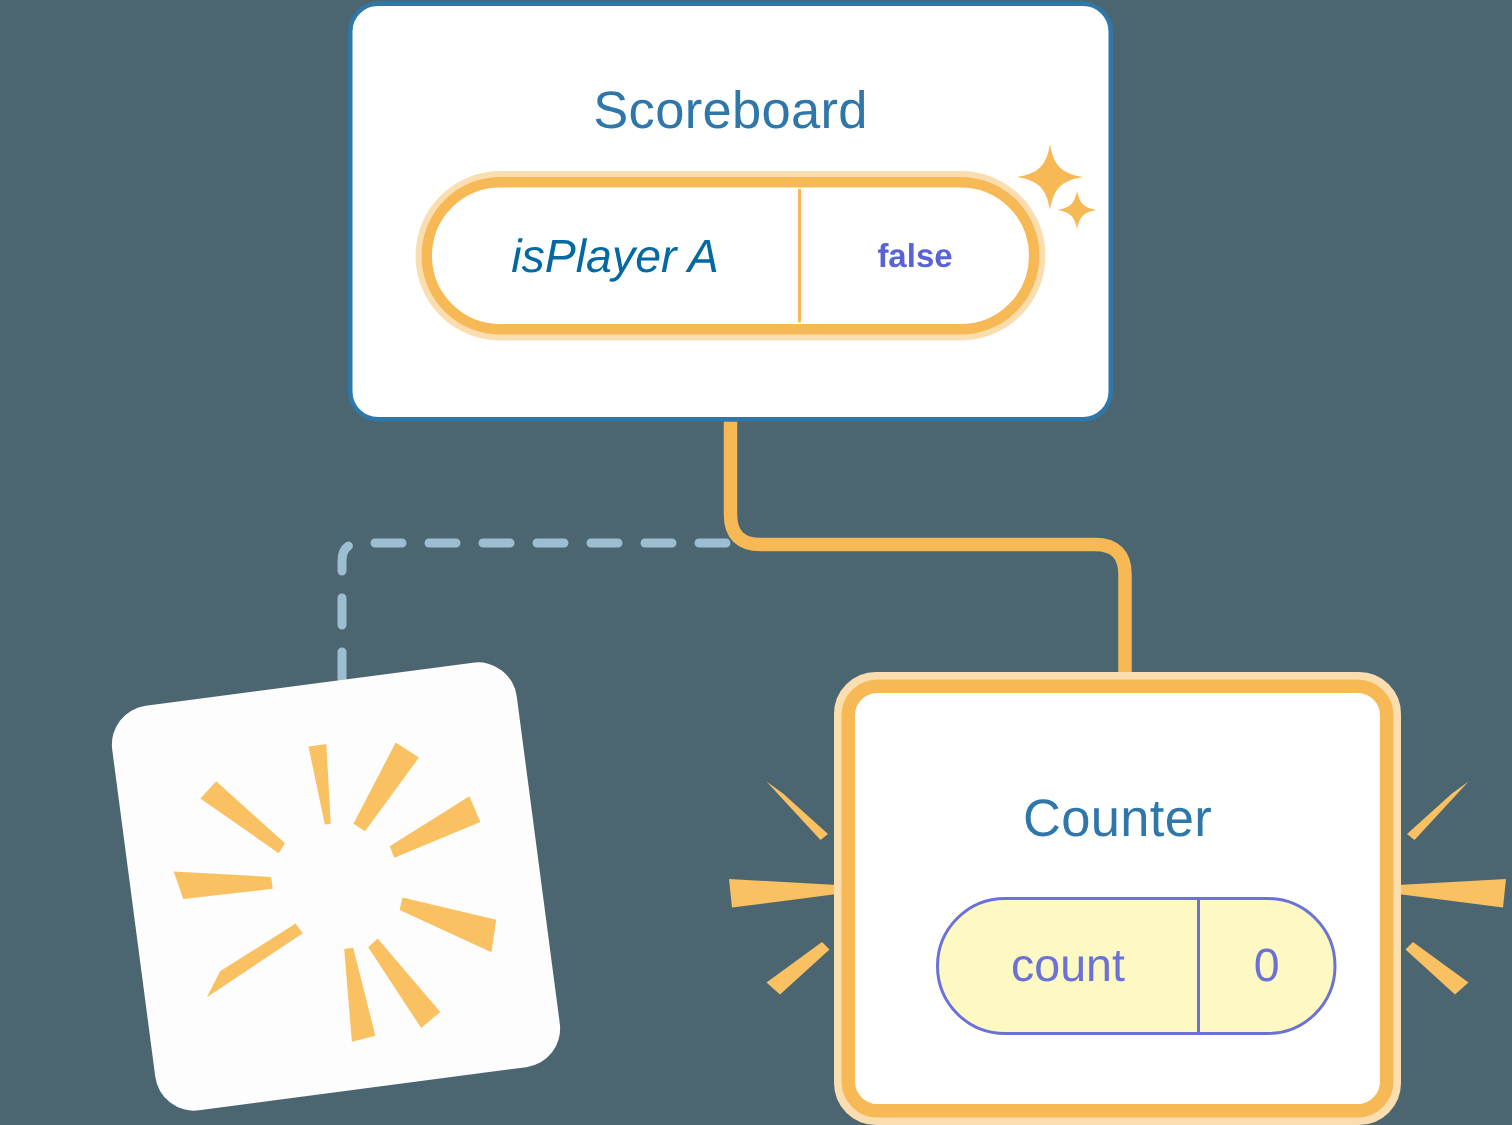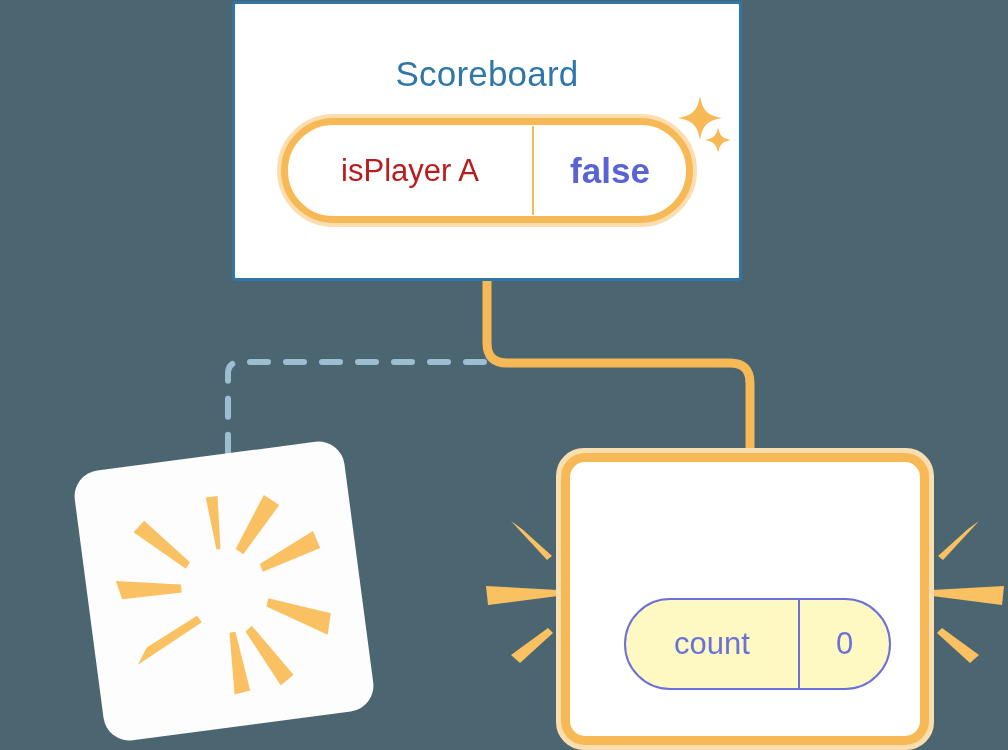--- a/index.html
+++ b/index.html
@@ -32,21 +32,21 @@
 
   
   .card-scoreboard {
     position: absolute;
     left: 232px;
     top: 1px;
     width: 510px;
     height: 280px;
     background: #ffffff;
     border: 3px solid #2f77a9;
-    border-radius: 4px;
+    border-radius: 20px;
     box-sizing: border-box;
     z-index: 3;
   }
   .card-title-blue {
     position: absolute;
     left: 0;
     right: 0;
     text-align: center;
     color: #2f77a9;
     font-size: 35px;
@@ -79,38 +79,39 @@
     box-sizing: border-box;
     background: #ffffff;
     display: flex;
     align-items: stretch;
   }
   .pill-orange-core .pill-key {
     flex: 0 0 244px;
     display: flex;
     align-items: center;
     justify-content: center;
-    color: #b91c1c;
+    color: #0369a1;
     font-size: 31px;
     font-weight: 400;
     white-space: nowrap;
+    font-style: italic;
   }
   .pill-orange-core .pill-sep {
     width: 2px;
     background: #f7b955;
     margin: 1px 0;
     flex: 0 0 2px;
   }
   .pill-orange-core .pill-val {
     flex: 1 1 auto;
     display: flex;
     align-items: center;
     justify-content: center;
     color: #5a63d4;
-    font-size: 35px;
+    font-size: 22px;
     font-weight: 700;
     white-space: nowrap;
   }
 
   
   .sparkle {
     position: absolute;
     fill: #f7b955;
     z-index: 4;
   }
@@ -279,20 +280,21 @@
   <svg class="sparkle sparkle-lg" viewBox="0 0 44 44" width="44" height="44" aria-hidden="true">
     <path d="M22 0 C24.5 14.5 29.5 19.5 44 22 C29.5 24.5 24.5 29.5 22 44 C19.5 29.5 14.5 24.5 0 22 C14.5 19.5 19.5 14.5 22 0 Z"></path>
   </svg>
   <svg class="sparkle sparkle-sm" viewBox="0 0 26 26" width="26" height="26" aria-hidden="true">
     <path d="M13 0 C14.5 8.5 17.5 11.5 26 13 C17.5 14.5 14.5 17.5 13 26 C11.5 17.5 8.5 14.5 0 13 C8.5 11.5 11.5 8.5 13 0 Z"></path>
   </svg>
 
   <div class="card-counter">
     <div class="card-counter-halo"></div>
     <div class="card-counter-core">
+      <div class="card-title-blue">Counter</div>
 
       <div class="pill-blue">
         <div class="pill-key">count</div>
         <div class="pill-sep"></div>
         <div class="pill-val">0</div>
       </div>
     </div>
   </div>
 
 </div>

